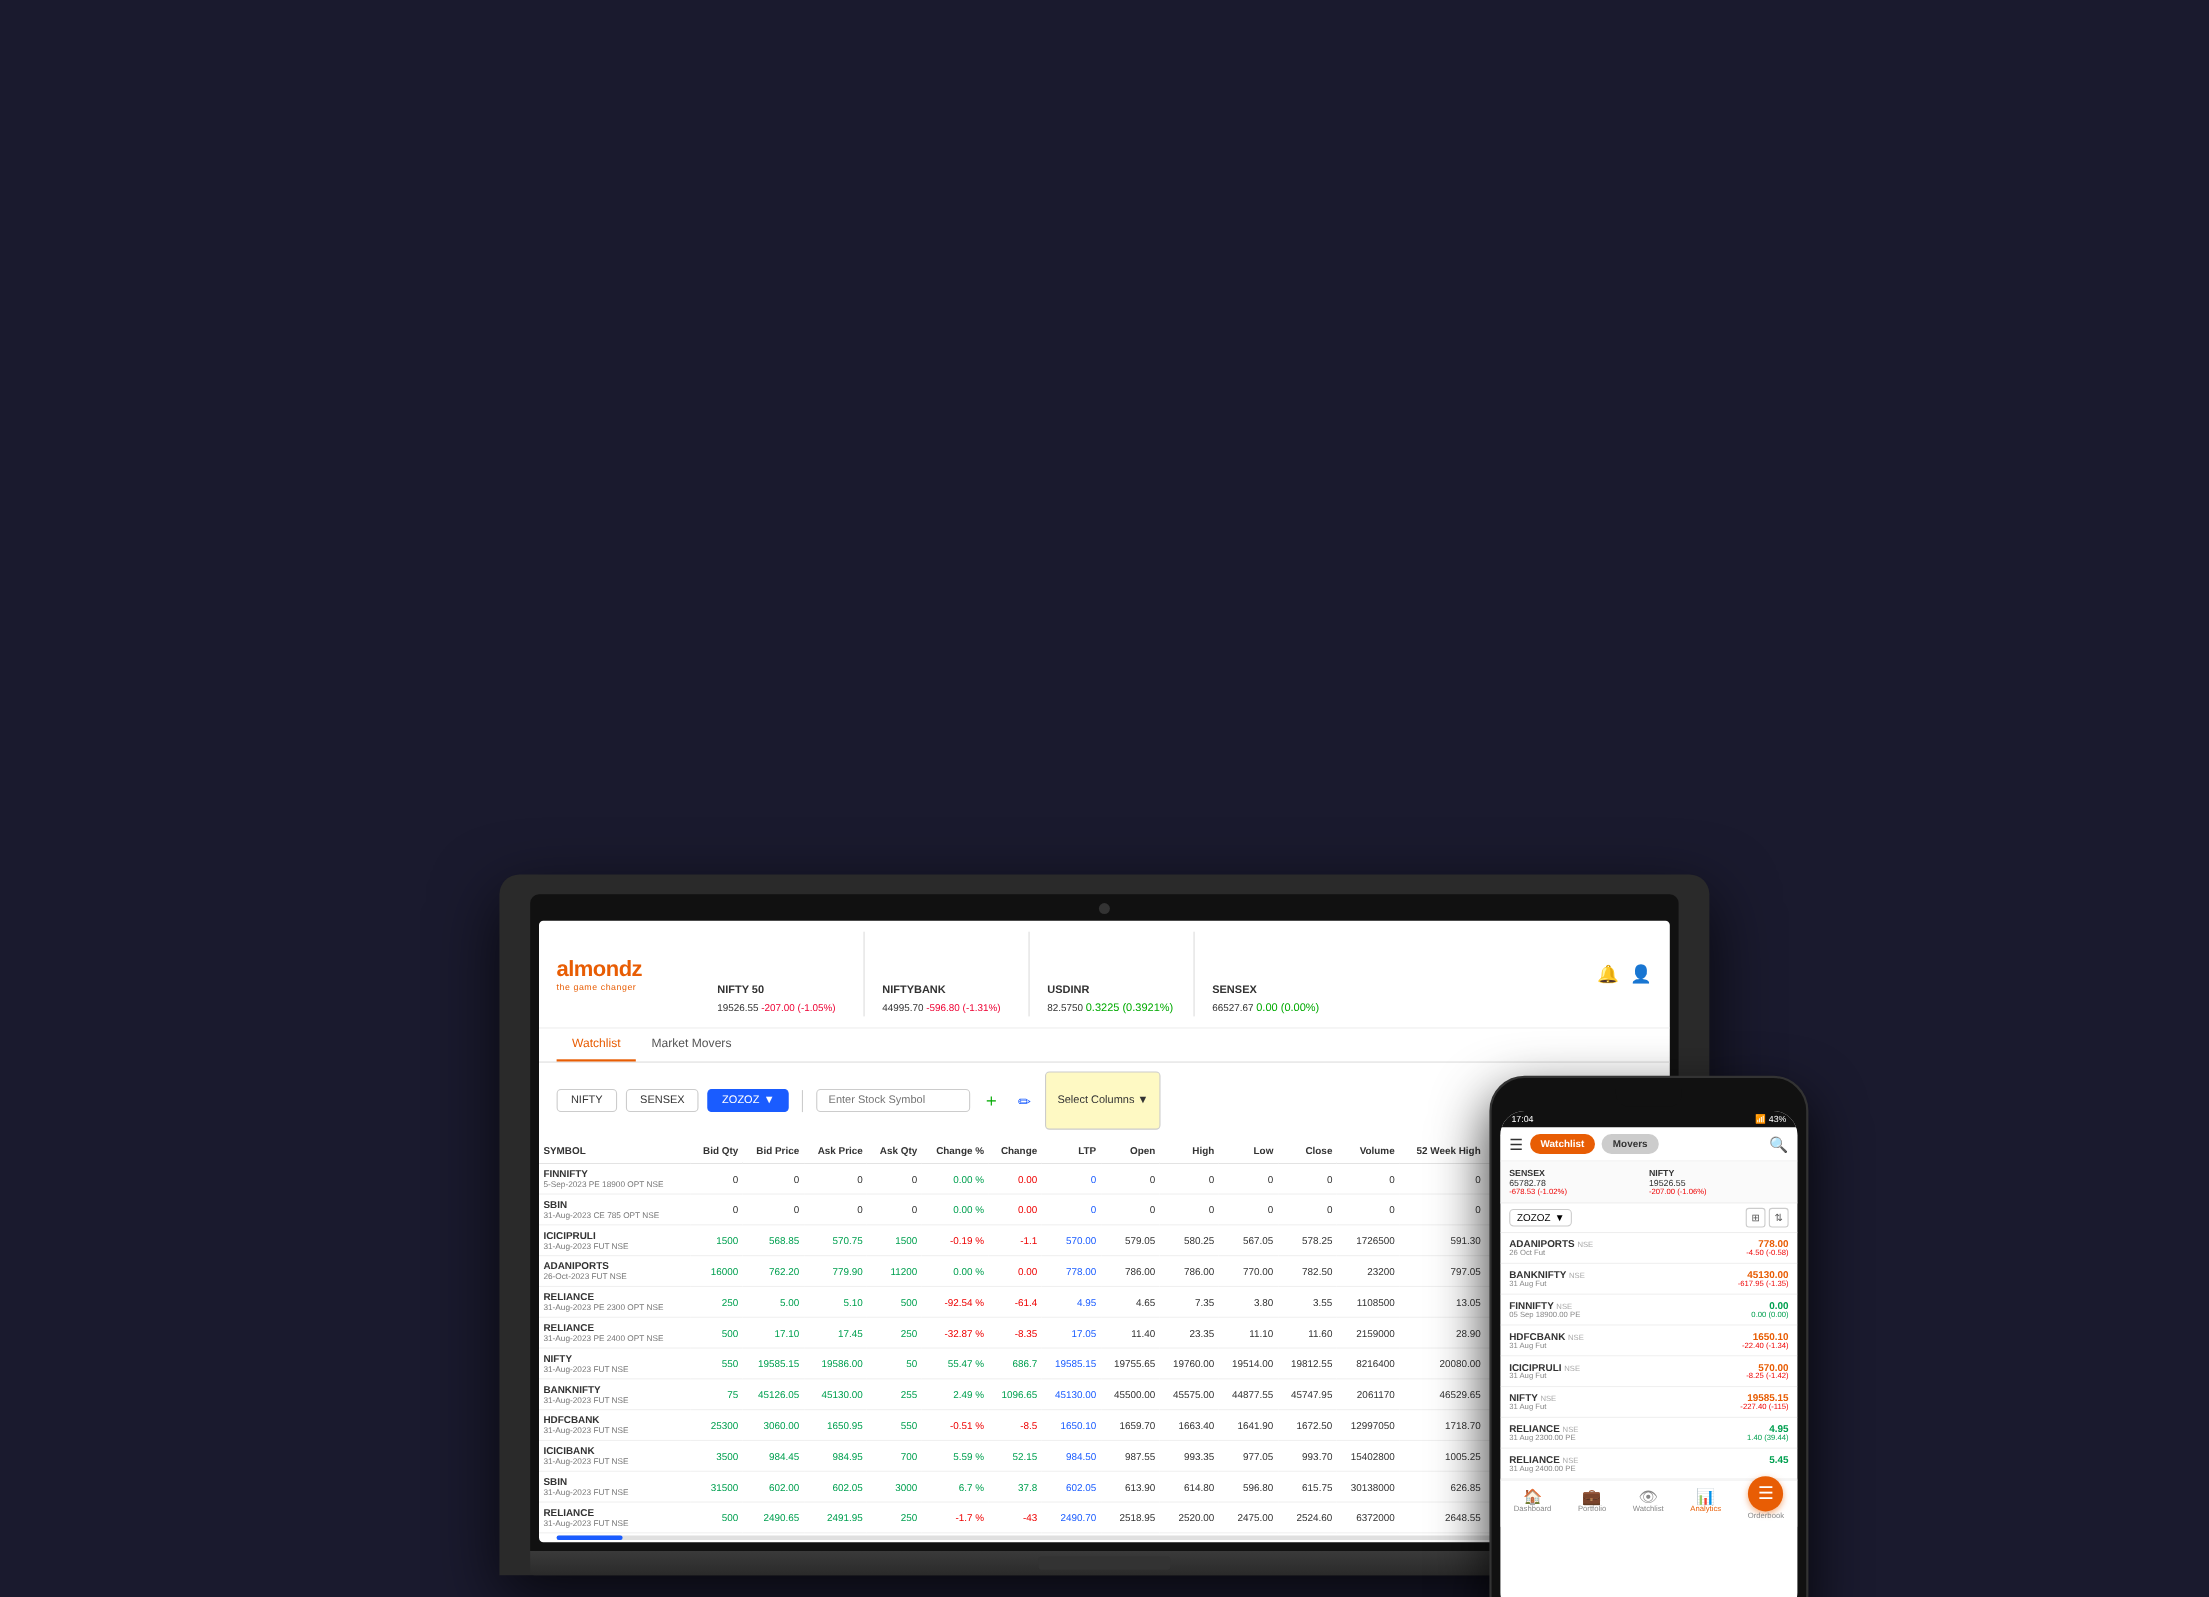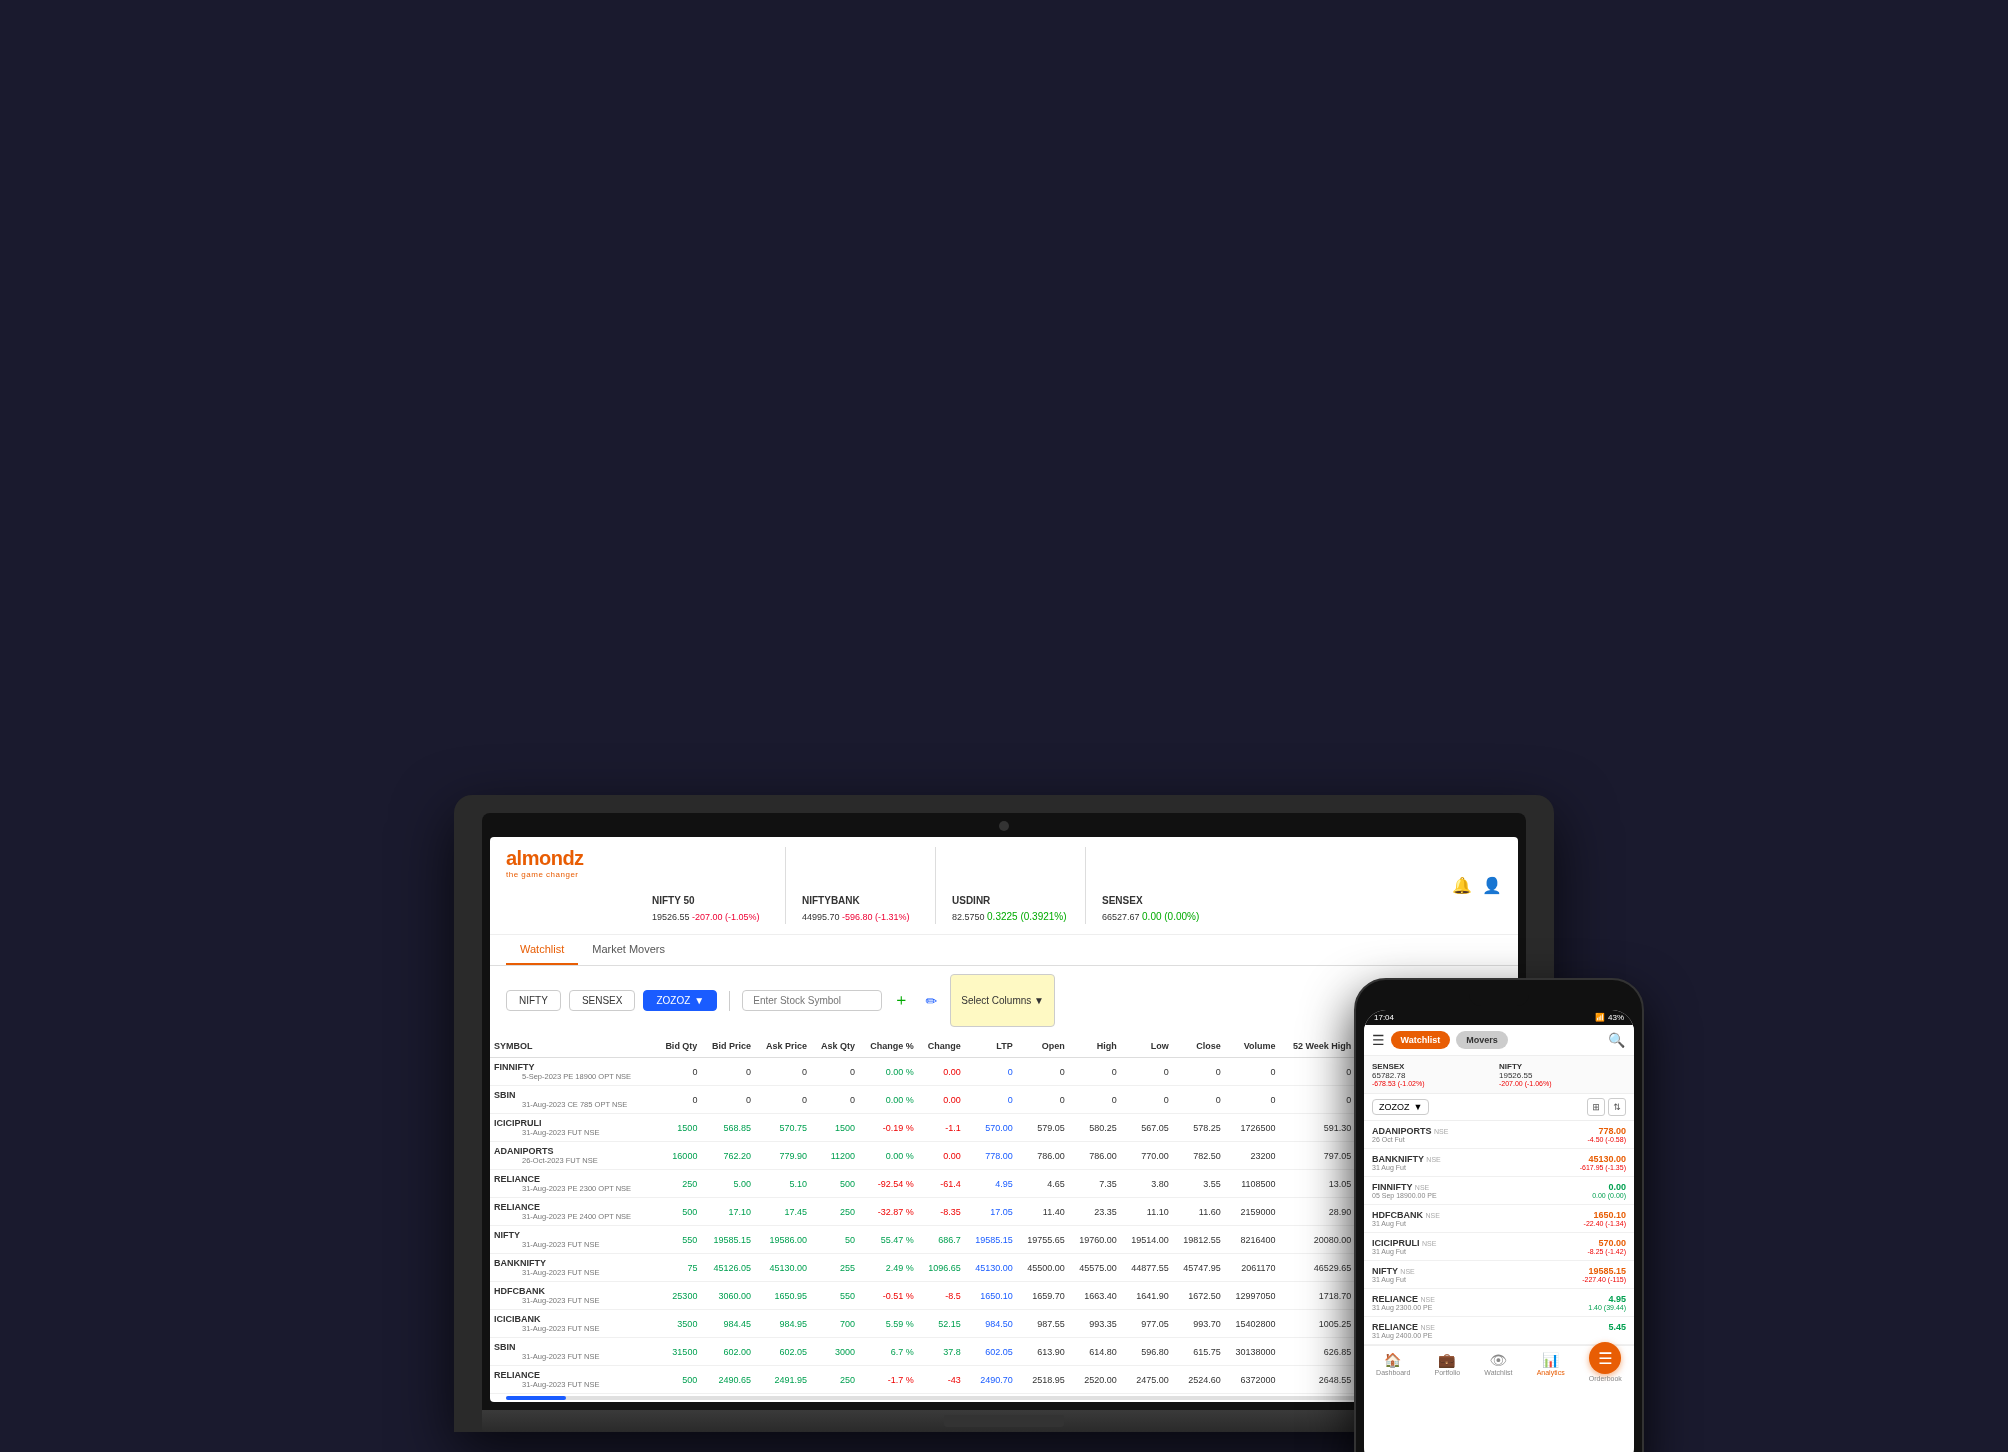--- a/index.html
+++ b/index.html
@@ -54,20 +54,21 @@
     .laptop-trackpad {
       width: 120px;
       height: 12px;
       background: #333;
       border-radius: 3px;
     }
 
     
     .laptop-header {
       display: flex;
+      align-items: center;
       padding: 10px 16px;
       border-bottom: 1px solid #eee;
       gap: 20px;
     }
     .logo-area {
       min-width: 110px;
     }
     .logo-text {
       font-size: 20px;
       font-weight: 700;
@@ -209,21 +210,21 @@
     thead th:first-child { text-align: left; }
     tbody tr { border-bottom: 1px solid #f0f0f0; }
     td {
       padding: 4px 4px;
       text-align: right;
       color: #333;
       white-space: nowrap;
     }
     td:first-child { text-align: left; }
     .symbol-name { font-weight: 700; font-size: 9px; color: #333; }
-    .symbol-sub { font-size: 7.5px; color: #777; margin-left: 28px; }
+    .symbol-sub { font-size: 7.5px; color: #777; }
     .text-green { color: #00a050; }
     .text-red { color: #e00; }
     .text-blue { color: #1a5cff; }
     .action-btns { display: flex; gap: 2px; justify-content: flex-end; }
     .abtn {
       width: 16px; height: 16px;
       border-radius: 3px;
       font-size: 8px;
       font-weight: 700;
       color: #fff;

